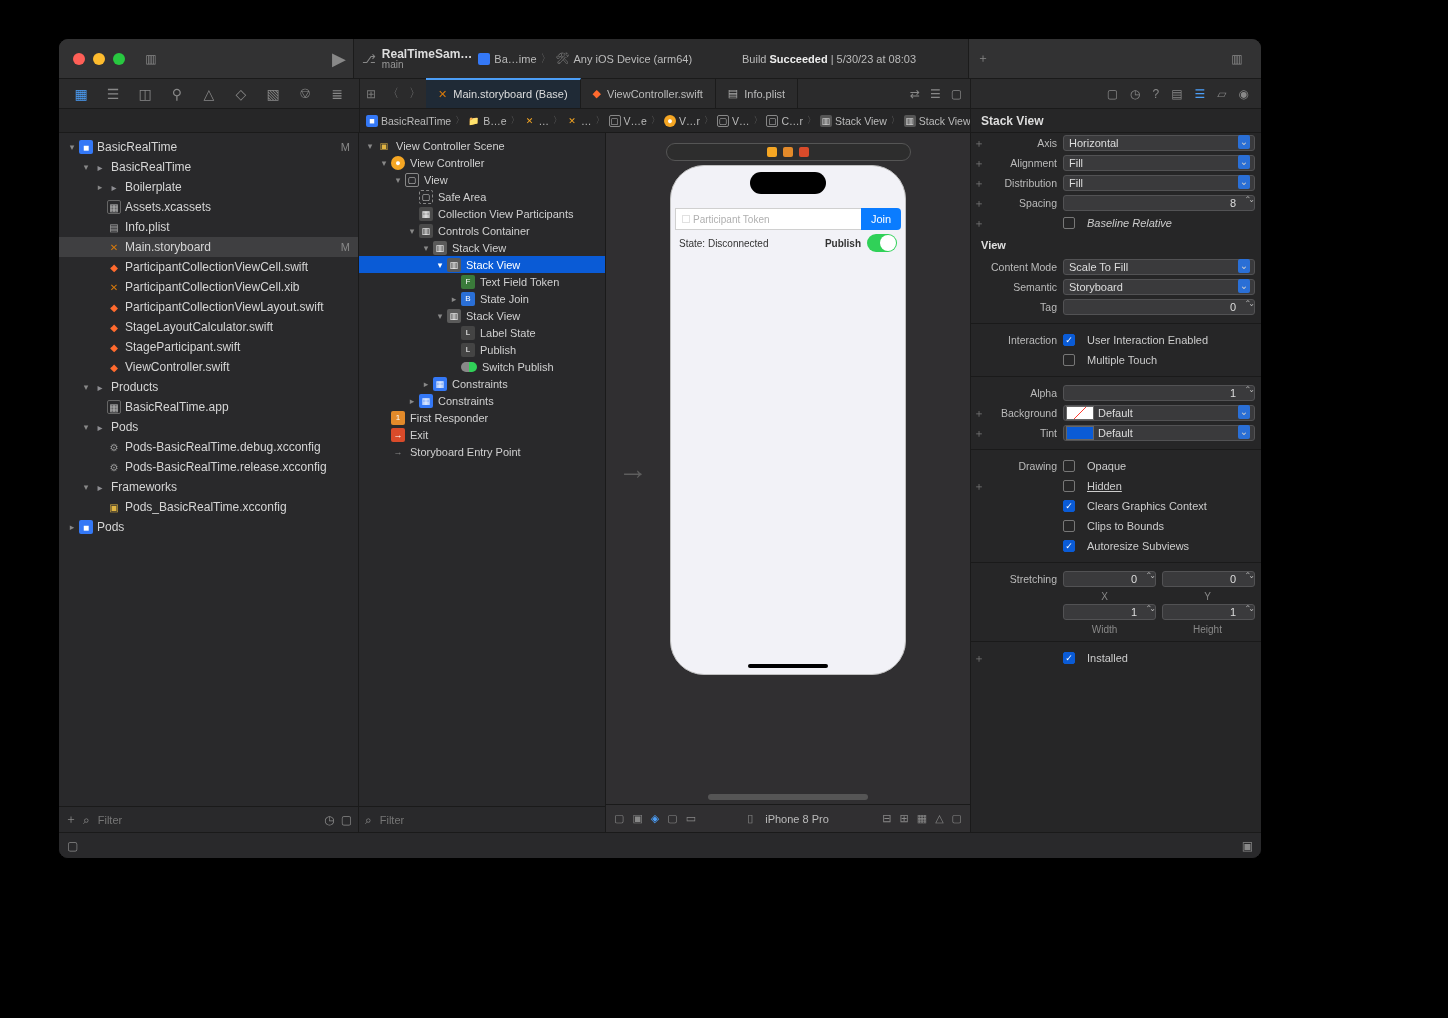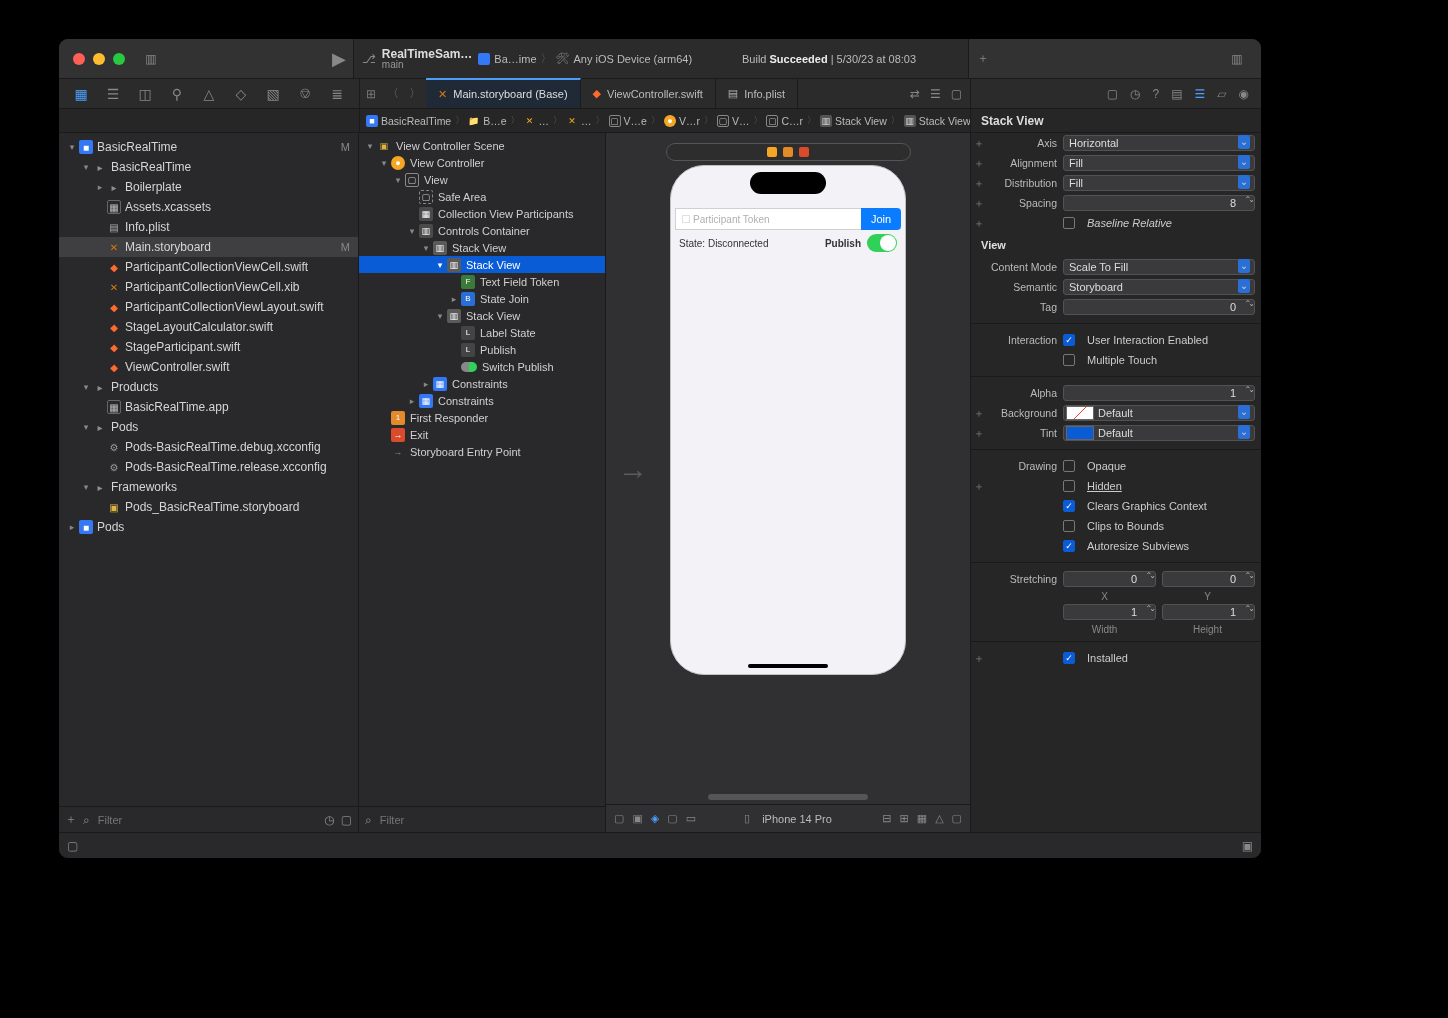--- a/index.html
+++ b/index.html
@@ -386,21 +386,21 @@
             <span class="lbl">Pods-BasicRealTime.release.xcconfig</span>
           </div>
           <div class="row" style="padding-left: 22px;">
             <span class="disc">▾</span>
             <span class="file-ico fi-folder">▸</span>
             <span class="lbl">Frameworks</span>
           </div>
           <div class="row" style="padding-left: 36px;">
             <span class="disc"></span>
             <span class="file-ico fi-fw">▣</span>
-            <span class="lbl">Pods_BasicRealTime.storyboard</span>
+            <span class="lbl">Pods_BasicRealTime.xcconfig</span>
           </div>
           <div class="row" style="padding-left: 8px;">
             <span class="disc">▸</span>
             <span class="file-ico fi-app">■</span>
             <span class="lbl">Pods</span>
           </div>
         </div>
       <div class="filter-bar">
         <span class="fb-ico">＋</span>
         <span class="fb-ico">⌕</span>
@@ -551,21 +551,21 @@
         </div>
         <div class="canvas-bottom">
           <div class="left-icons">
             <span>▢</span>
             <span>▣</span>
             <span class="active">◈</span>
             <span>▢</span>
             <span>▭</span>
           </div>
           <span style="color:#888;">▯</span>
-          <span class="dev">iPhone 14 Pro</span>
+          <span class="dev">iPhone 8 Pro</span>
           <div class="right-icons">
             <span>⊟</span>
             <span>⊞</span>
             <span>▦</span>
             <span>△</span>
             <span>▢</span>
           </div>
         </div>
       </div>
     </div>

